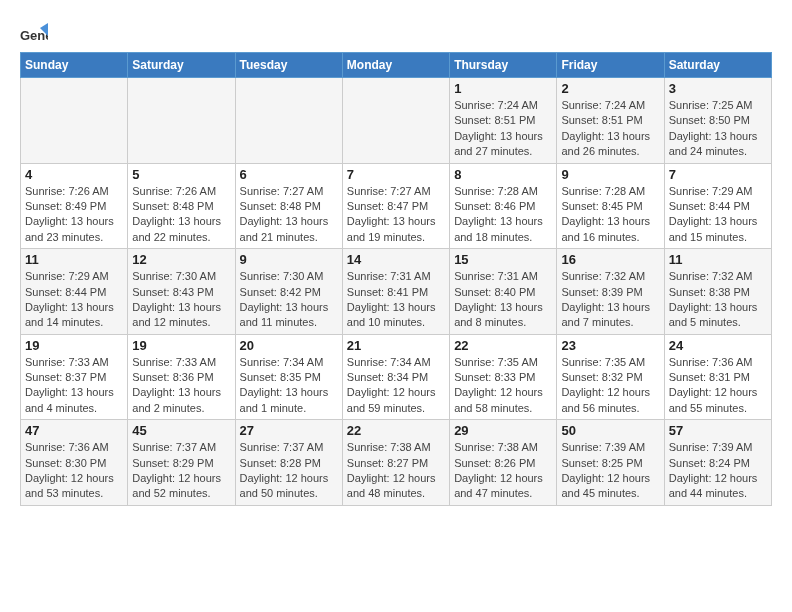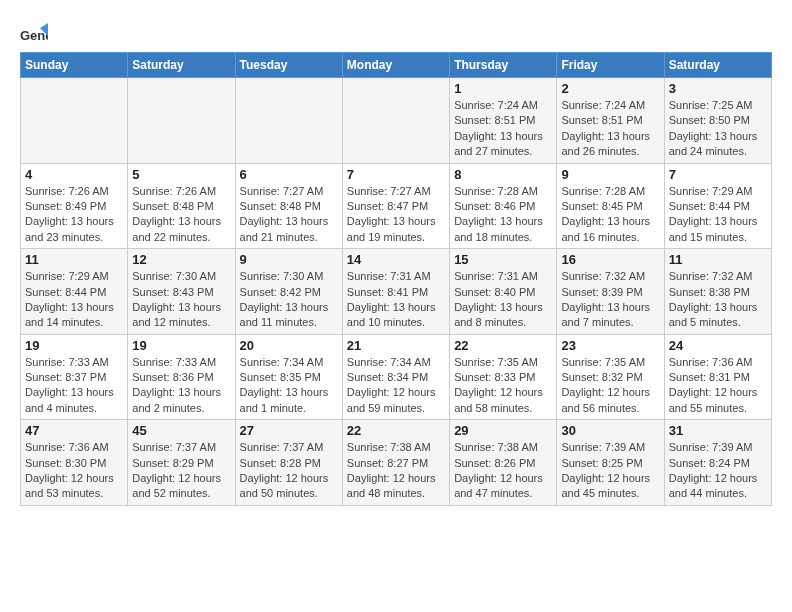--- a/index.html
+++ b/index.html
@@ -297,27 +297,27 @@
 Sunset: 8:27 PM
 Daylight: 12 hours and 48 minutes.</div>
           </td>
           <td>
             <span class="day-number">29</span>
             <div class="day-info" style="white-space: pre-line;">Sunrise: 7:38 AM
 Sunset: 8:26 PM
 Daylight: 12 hours and 47 minutes.</div>
           </td>
           <td>
-            <span class="day-number">30</span>
+            <span class="day-number">50</span>
             <div class="day-info" style="white-space: pre-line;">Sunrise: 7:39 AM
 Sunset: 8:25 PM
 Daylight: 12 hours and 45 minutes.</div>
           </td>
           <td>
-            <span class="day-number">31</span>
+            <span class="day-number">57</span>
             <div class="day-info" style="white-space: pre-line;">Sunrise: 7:39 AM
 Sunset: 8:24 PM
 Daylight: 12 hours and 44 minutes.</div>
           </td>
         </tr>
       </tbody>
   </table>
 </div>
 
 </body></html>

